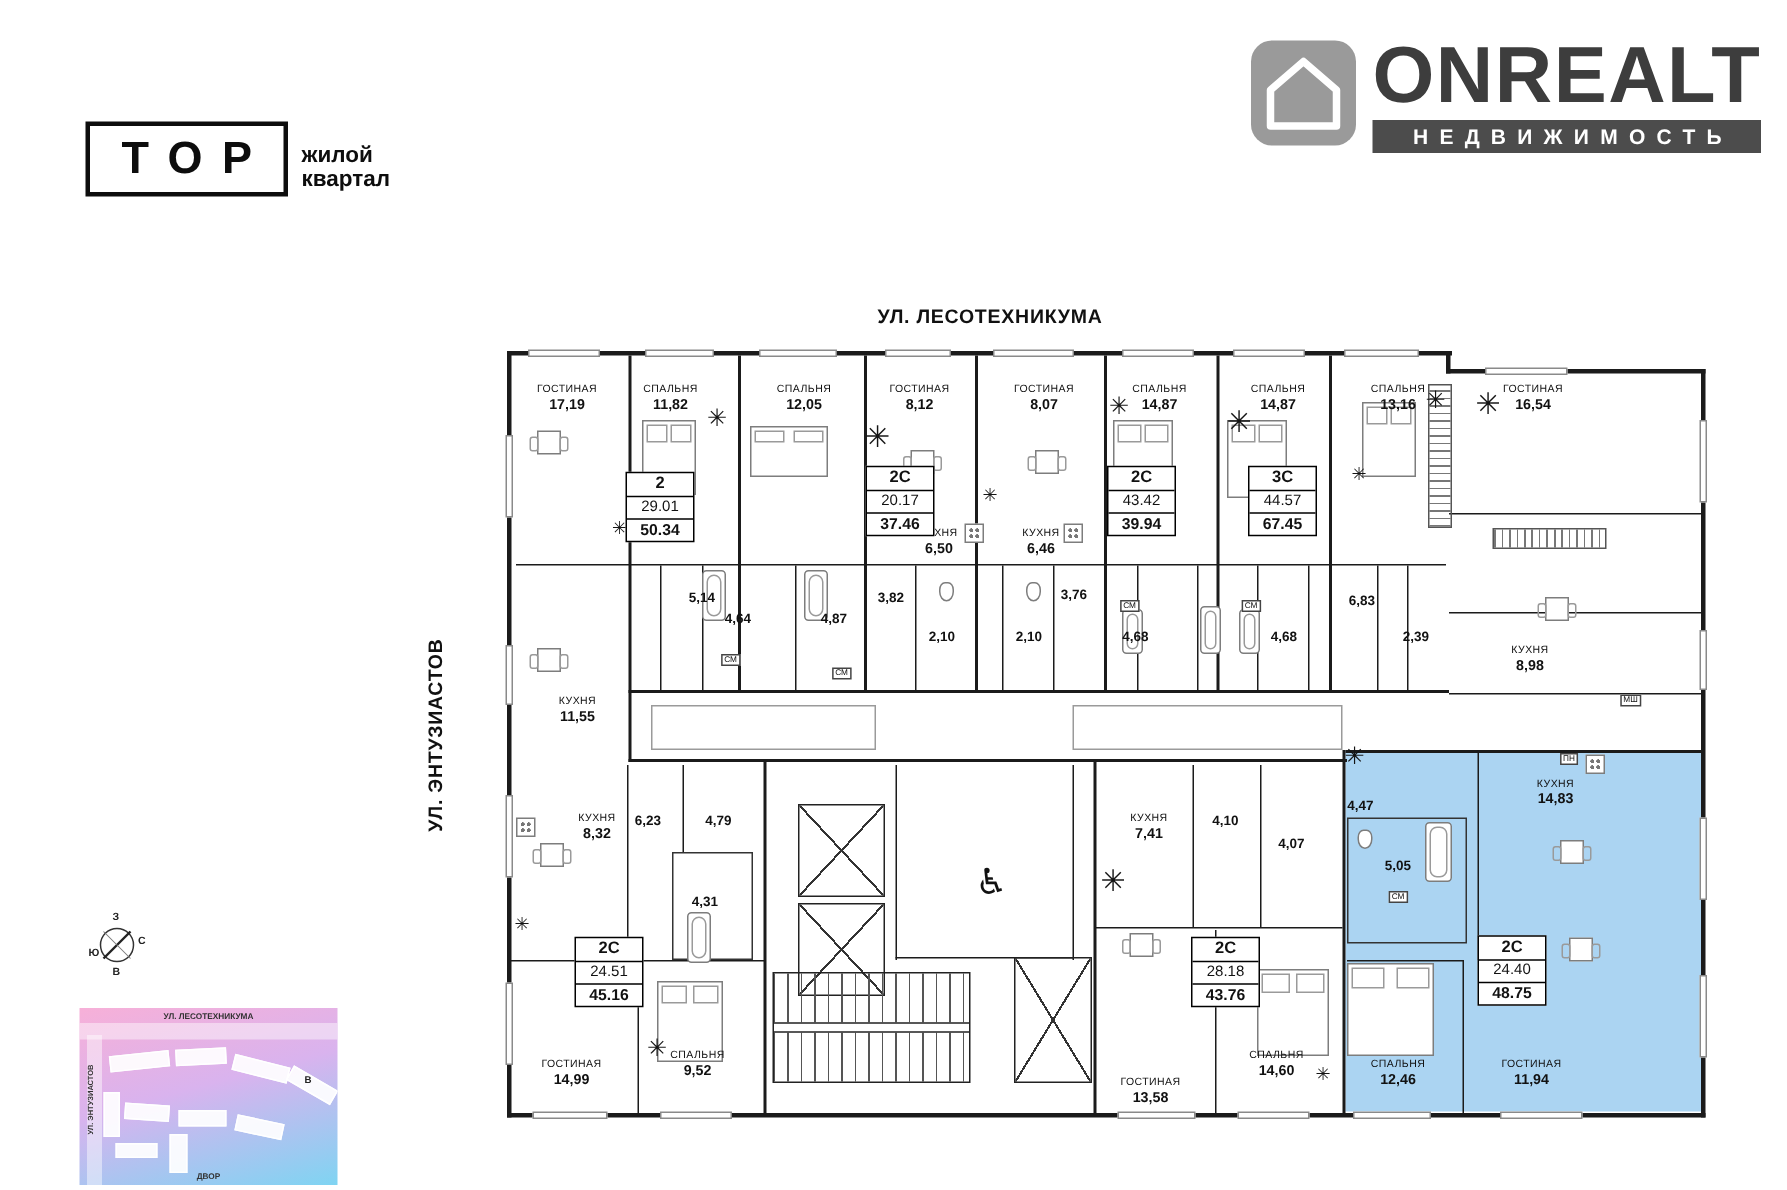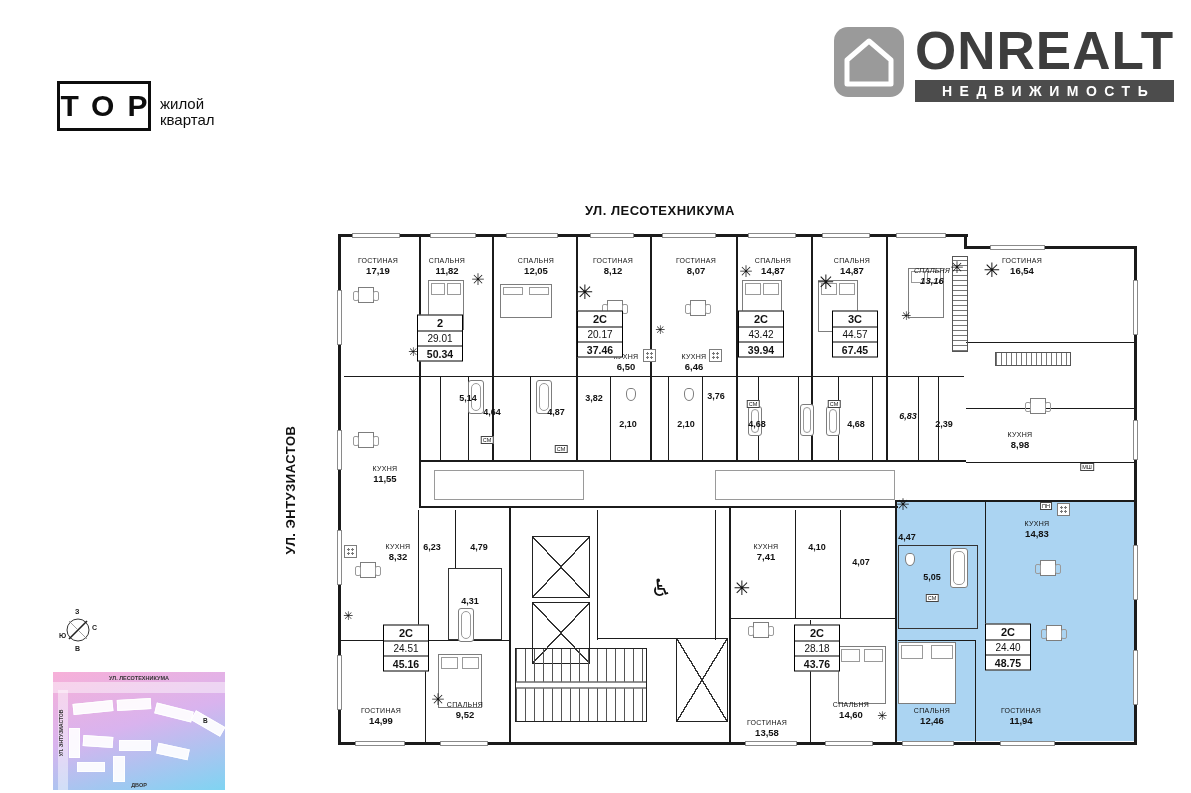--- a/index.html
+++ b/index.html
@@ -5,22 +5,22 @@
   *{box-sizing:border-box}
   html,body{margin:0;padding:0}
   body{width:1191px;height:793px;background:#fff;font-family:"Liberation Sans","DejaVu Sans",sans-serif;color:#111}
   .page{position:relative;width:1191px;height:793px;overflow:hidden;background:#fff}
 
   
   .nov{position:absolute;left:57px;top:84px}
   .nov-box{border:3.5px solid #0d0d0d;color:#0d0d0d;font-weight:bold;display:flex;align-items:center;justify-content:center;background:#fff}
   .nov-top{width:183px;height:44px;font-size:30px;letter-spacing:15px;padding-left:15px}
   .nov-row{display:flex;align-items:flex-end;margin-top:-3.5px}
-  .nov-bot{width:94px;height:50px;font-size:30px;letter-spacing:13px;padding-left:13px}
-  .nov-sub{margin-left:9px;font-weight:normal;font-size:15px;line-height:16px;color:#0d0d0d;padding-bottom:3px}
+  .nov-bot{width:135px;height:50px;font-size:30px;letter-spacing:13px;padding-left:13px}
+  .nov-sub{margin-left:9px;font-weight:bold;font-size:15px;line-height:16px;color:#0d0d0d;padding-bottom:3px}
 
   
   .onr{position:absolute;left:833px;top:26px;display:flex;align-items:flex-start;gap:10px}
   .onr-name{font-size:53px;font-weight:bold;color:#3d3d3d;letter-spacing:1px;line-height:50px}
   .onr-tag{margin-top:4px;background:#4c4c4c;color:#fff;font-size:14px;font-weight:bold;letter-spacing:7.5px;padding:3px 4px 3px 12px;text-align:center}
 
   
   .street-top{position:absolute;left:660px;top:203px;transform:translateX(-50%);font-weight:bold;font-size:13px;letter-spacing:.5px;white-space:nowrap}
   .street-left{position:absolute;left:290px;top:490px;transform:translate(-50%,-50%) rotate(-90deg);font-weight:bold;font-size:13px;letter-spacing:.5px;white-space:nowrap}
 
@@ -271,21 +271,21 @@
           <div class="ra">8,07</div>
         </div>
         <div class="room-label" style="left: 773px; top: 266px;">
           <div class="rn">СПАЛЬНЯ</div>
           <div class="ra">14,87</div>
         </div>
         <div class="room-label" style="left: 852px; top: 266px;">
           <div class="rn">СПАЛЬНЯ</div>
           <div class="ra">14,87</div>
         </div>
-        <div class="room-label" style="left: 932px; top: 276px; font-style: italic;">
+        <div class="room-label" style="left: 932px; top: 266px;">
           <div class="rn">СПАЛЬНЯ</div>
           <div class="ra">13,16</div>
         </div>
         <div class="room-label" style="left: 1022px; top: 266px;">
           <div class="rn">ГОСТИНАЯ</div>
           <div class="ra">16,54</div>
         </div>
         <div class="room-label" style="left: 626px; top: 362px;">
           <div class="rn">КУХНЯ</div>
           <div class="ra">6,50</div>
@@ -340,21 +340,21 @@
         </div>
         <div class="area-label" style="left: 452px; top: 398px; padding-left: 32px;">5,14</div>
         <div class="area-label" style="left: 492px; top: 412px;">4,64</div>
         <div class="area-label" style="left: 556px; top: 412px;">4,87</div>
         <div class="area-label" style="left: 594px; top: 398px;">3,82</div>
         <div class="area-label" style="left: 628px; top: 424px;">2,10</div>
         <div class="area-label" style="left: 686px; top: 424px;">2,10</div>
         <div class="area-label" style="left: 716px; top: 396px;">3,76</div>
         <div class="area-label" style="left: 757px; top: 424px;">4,68</div>
         <div class="area-label" style="left: 856px; top: 424px;">4,68</div>
-        <div class="area-label" style="left: 908px; top: 416px; font-style: italic;">6,83</div>
+        <div class="area-label" style="left: 908px; top: 400px;">6,83</div>
         <div class="area-label" style="left: 944px; top: 424px;">2,39</div>
         <div class="area-label" style="left: 432px; top: 547px;">6,23</div>
         <div class="area-label" style="left: 479px; top: 547px;">4,79</div>
         <div class="area-label" style="left: 470px; top: 601px;">4,31</div>
         <div class="area-label" style="left: 817px; top: 547px;">4,10</div>
         <div class="area-label" style="left: 861px; top: 562px;">4,07</div>
         <div class="area-label" style="left: 907px; top: 537px;">4,47</div>
         <div class="area-label" style="left: 932px; top: 577px;">5,05</div>
         <div class="unit-badge" style="left: 440px; top: 338px;">
           <div class="ut">2</div>

